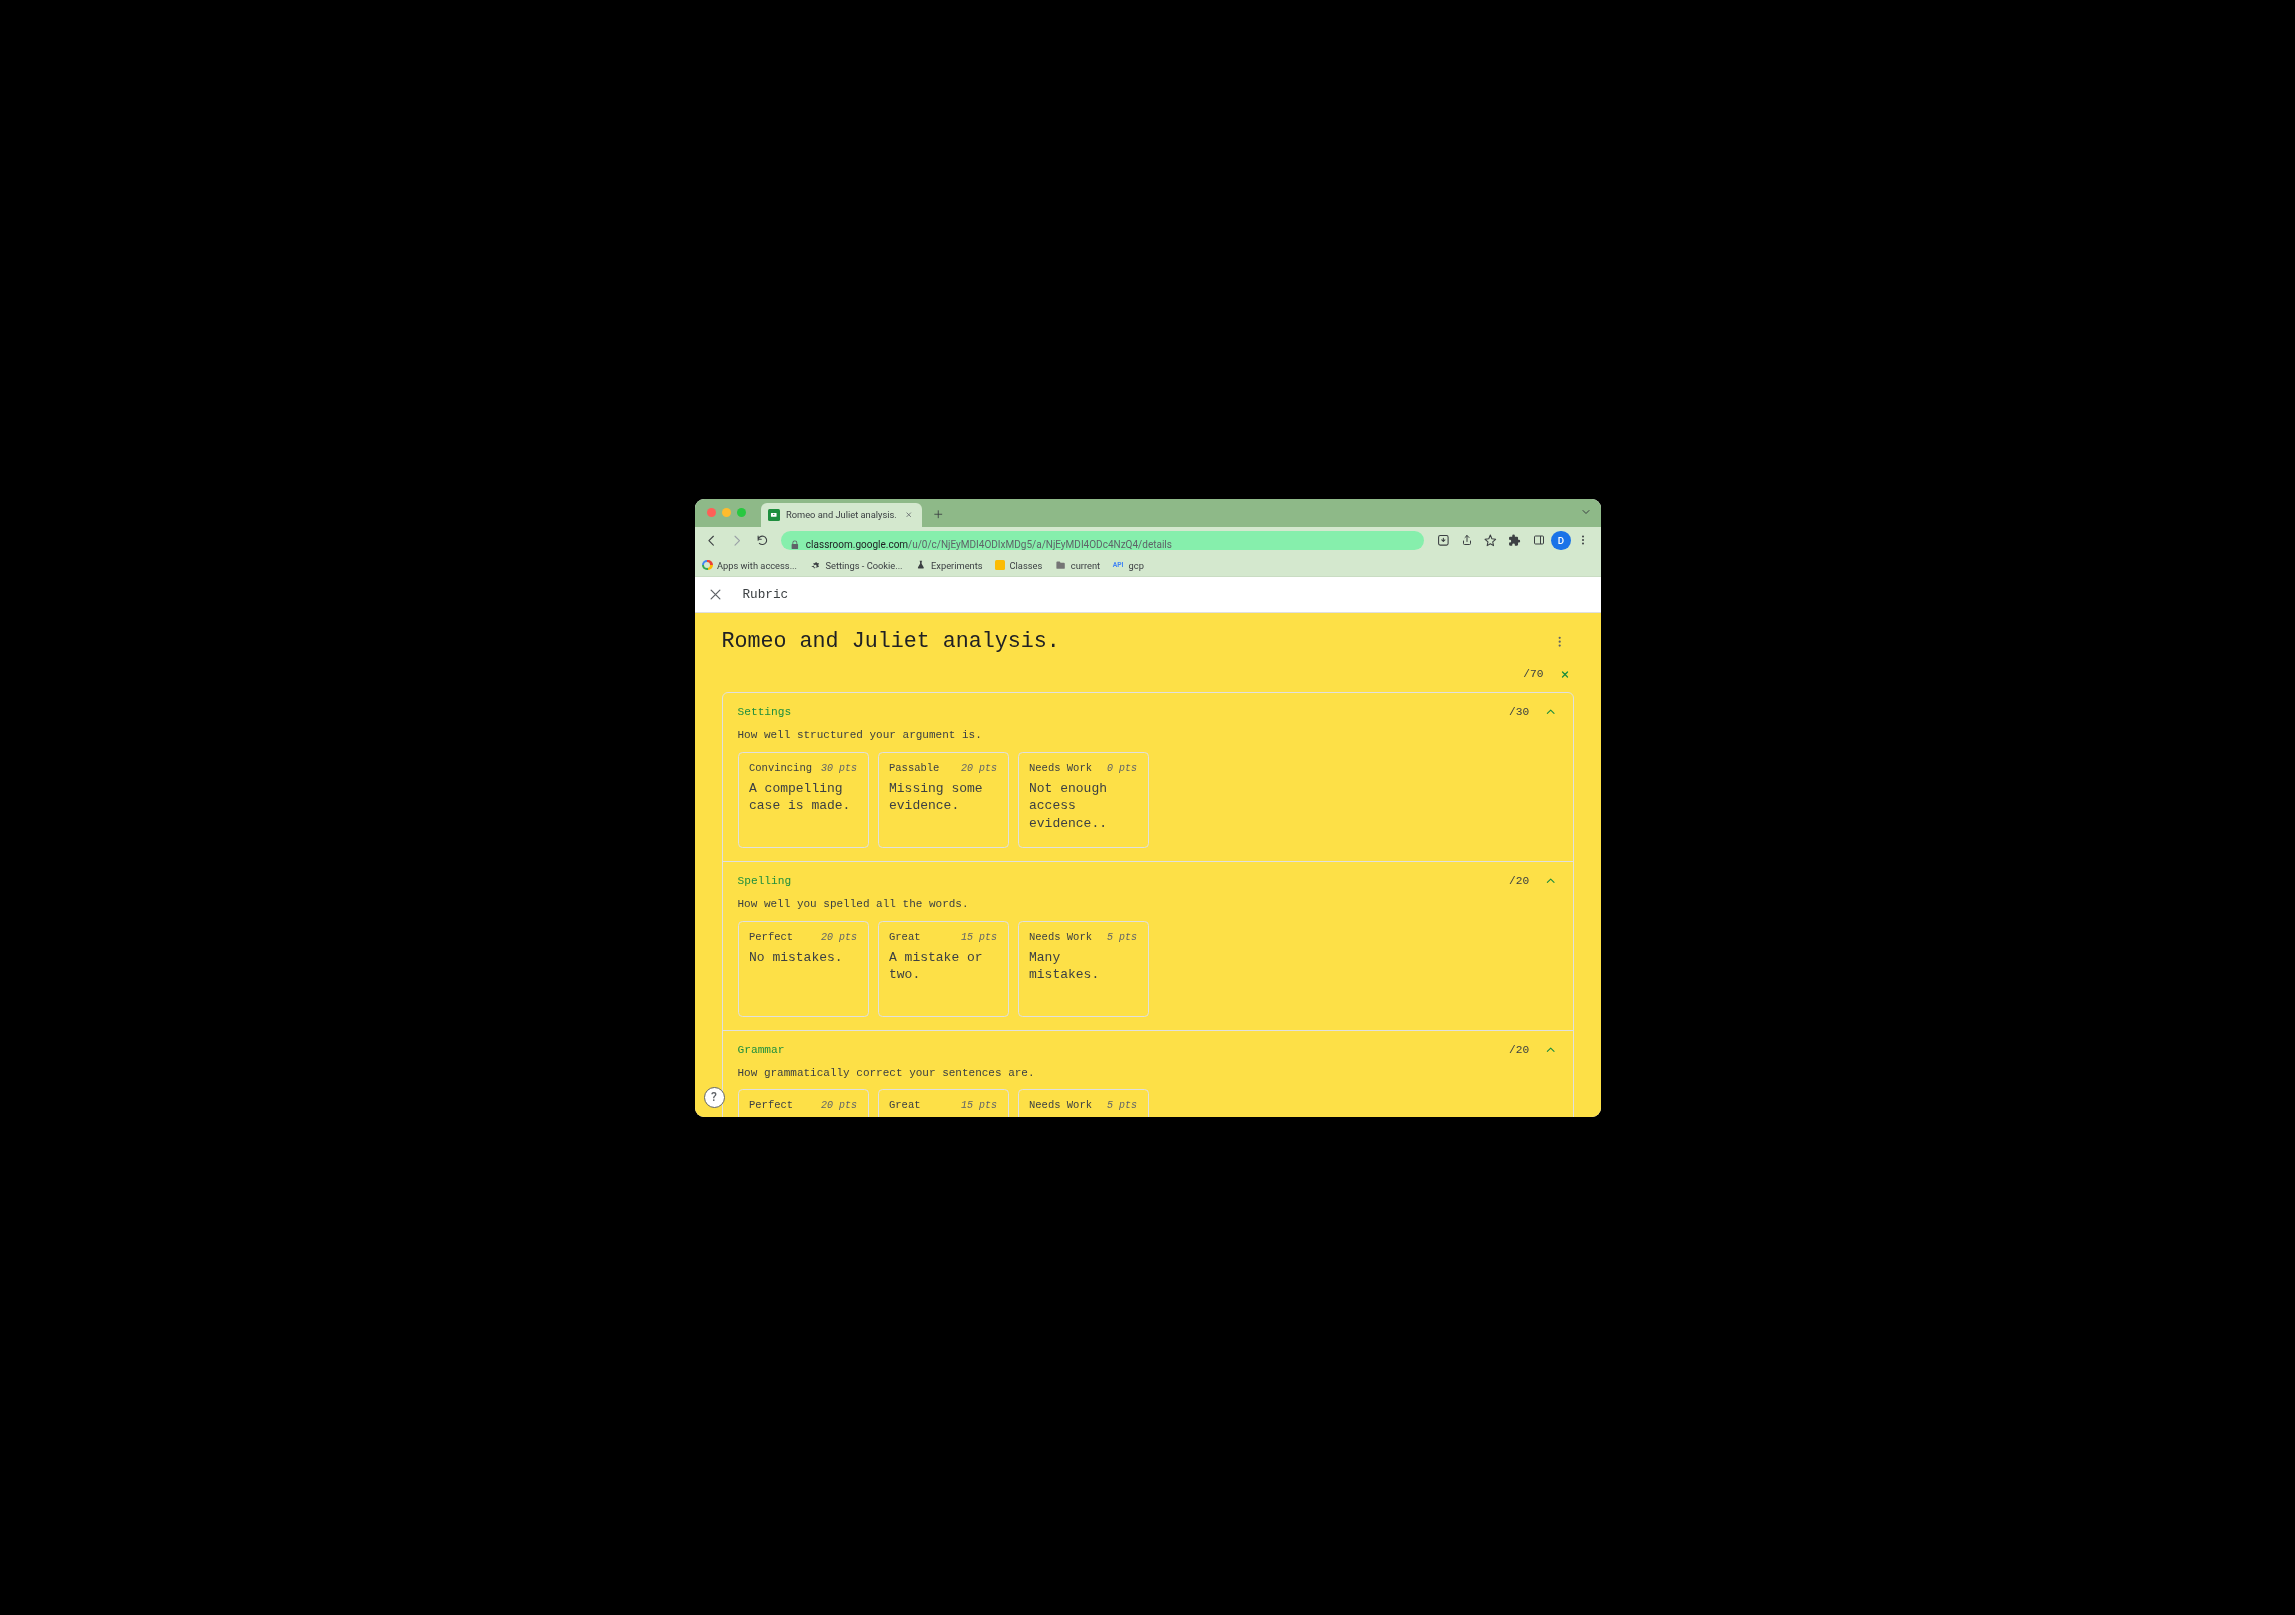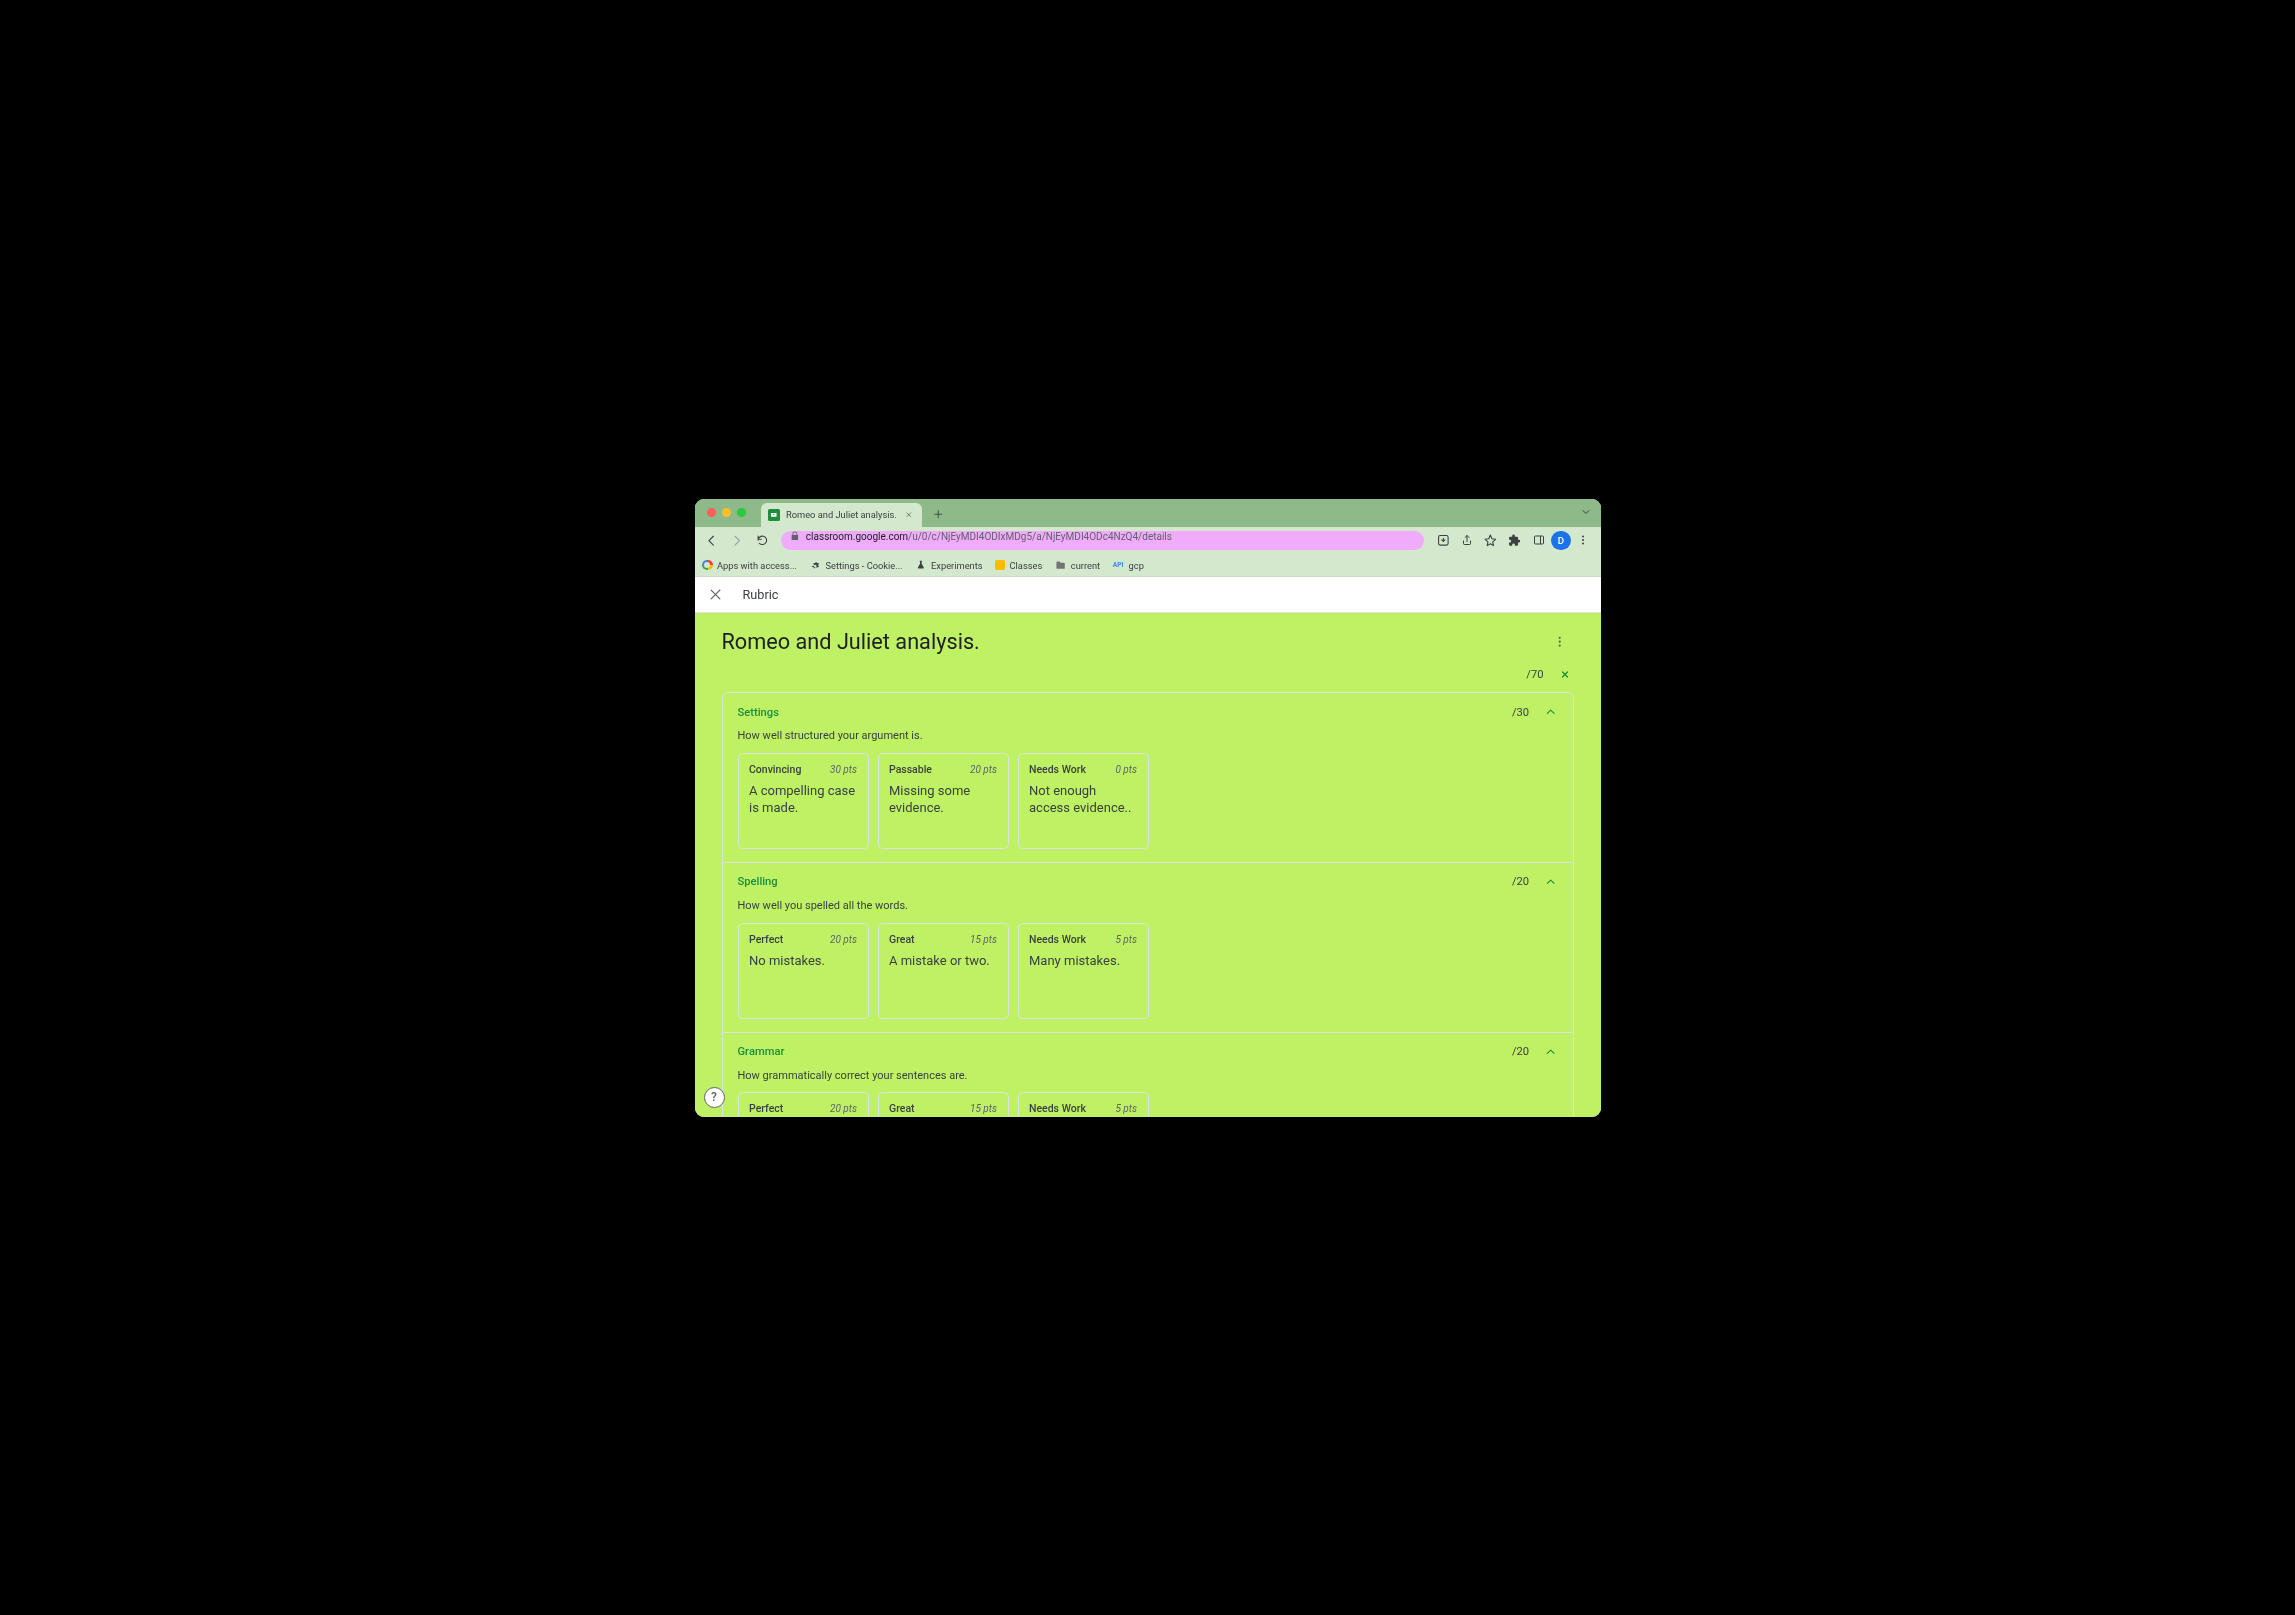--- a/index.html
+++ b/index.html
@@ -106,25 +106,25 @@
   .tb-btn {
     width: 22.4px; height: 22.4px;
     display:flex;align-items:center;justify-content:center;
     border-radius:50%;
     color:#3c4043;
     cursor:pointer;
   }
   .tb-btn.disabled { color: #9aa0a6; }
   .address-bar {
     flex: 1;
-    background: #f0abfc;
+    background: #86efac;
     height: 19px;
     border-radius: 11.2px;
     display:flex;
-    align-items:flex-start;
+    align-items:flex-end;
     padding: 0 9px;
     gap: 6px;
     font-size: 10px;
     color:#3c4043;
     margin: 0 4.5px;
   }
   .lock-icon { color:#5f6368; }
   .url-domain { color:#202124; }
   .url-path { color:#5f6368; }
   .tb-right {
@@ -167,21 +167,22 @@
   
   .content-wrap {
     flex:1;
     display:flex;
     position:relative;
     overflow:hidden;
   }
   .content-scroll {
     flex:1;
     overflow-y:auto;
-    background:#bef264;
+    background:#fde047;
+    font-family:Liberation Mono, monospace;
   }
   .content-scroll::-webkit-scrollbar { width:10.5px; }
   .content-scroll::-webkit-scrollbar-track { background:#f1f1f1; }
   .content-scroll::-webkit-scrollbar-thumb { background:#c1c1c1;border-radius:5.2px;border:2.2px solid #f1f1f1; }
 
   .app-header {
     height: 36px;
     display:flex;
     align-items:center;
     padding: 0 12px;

